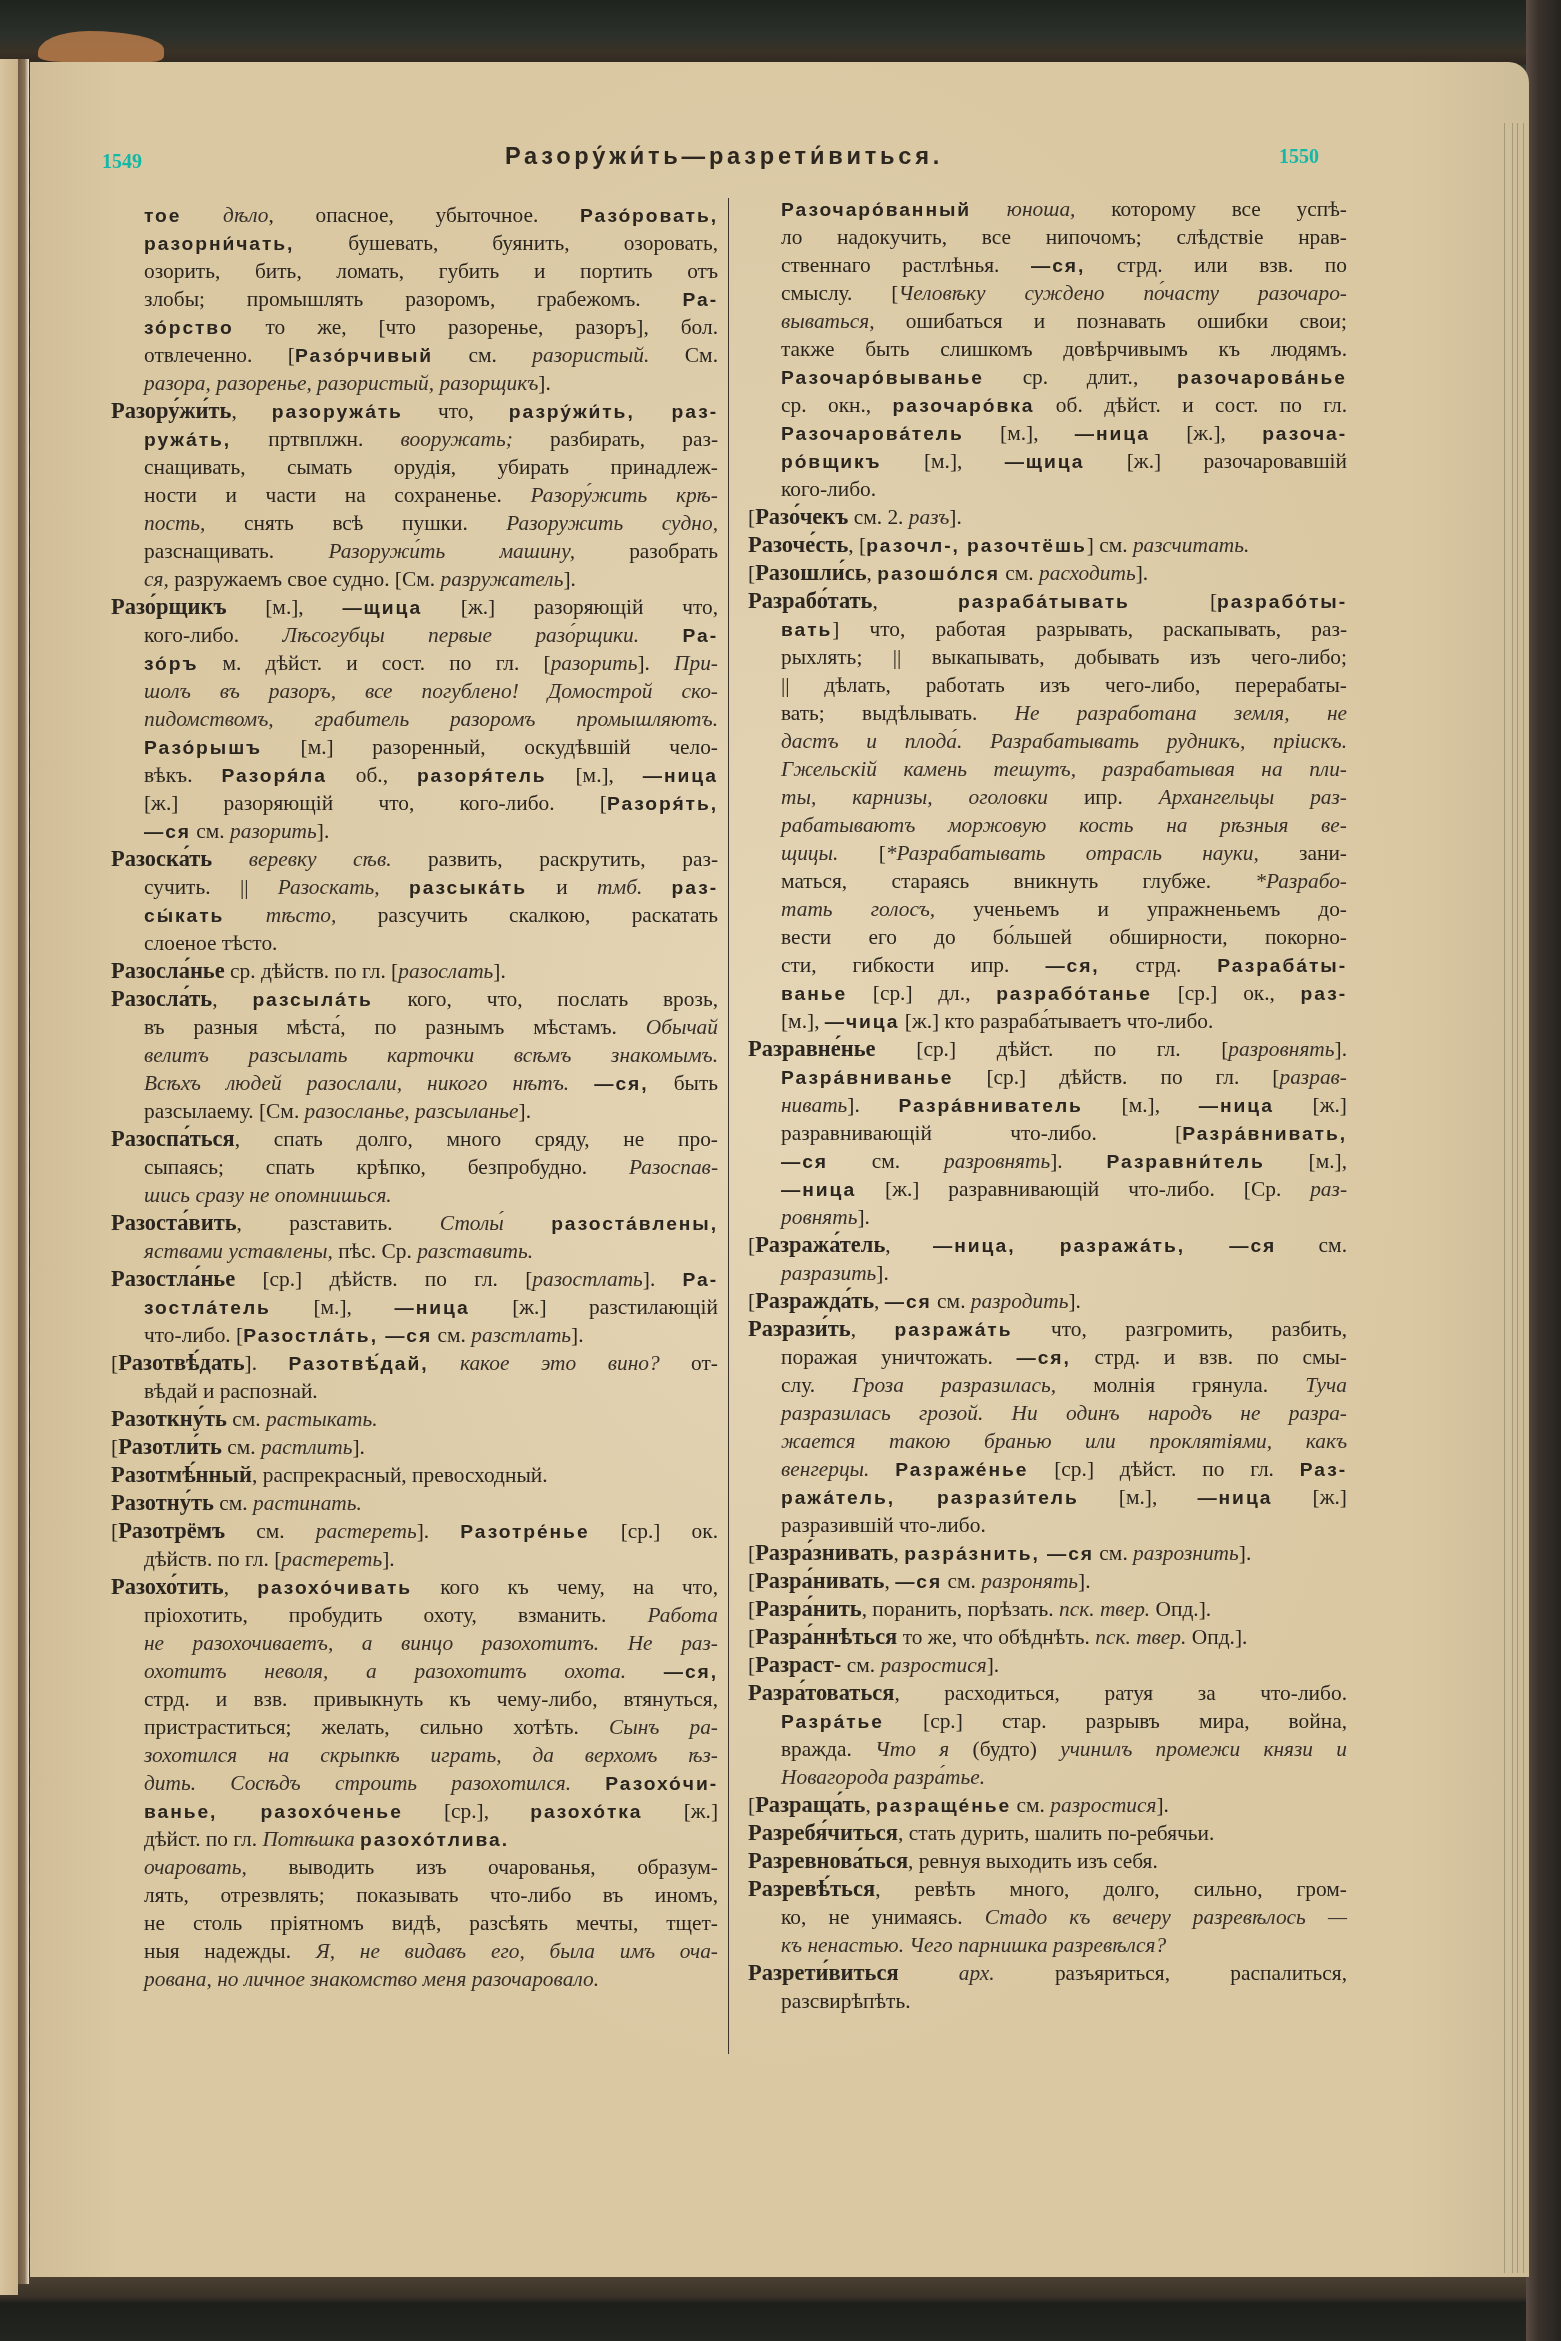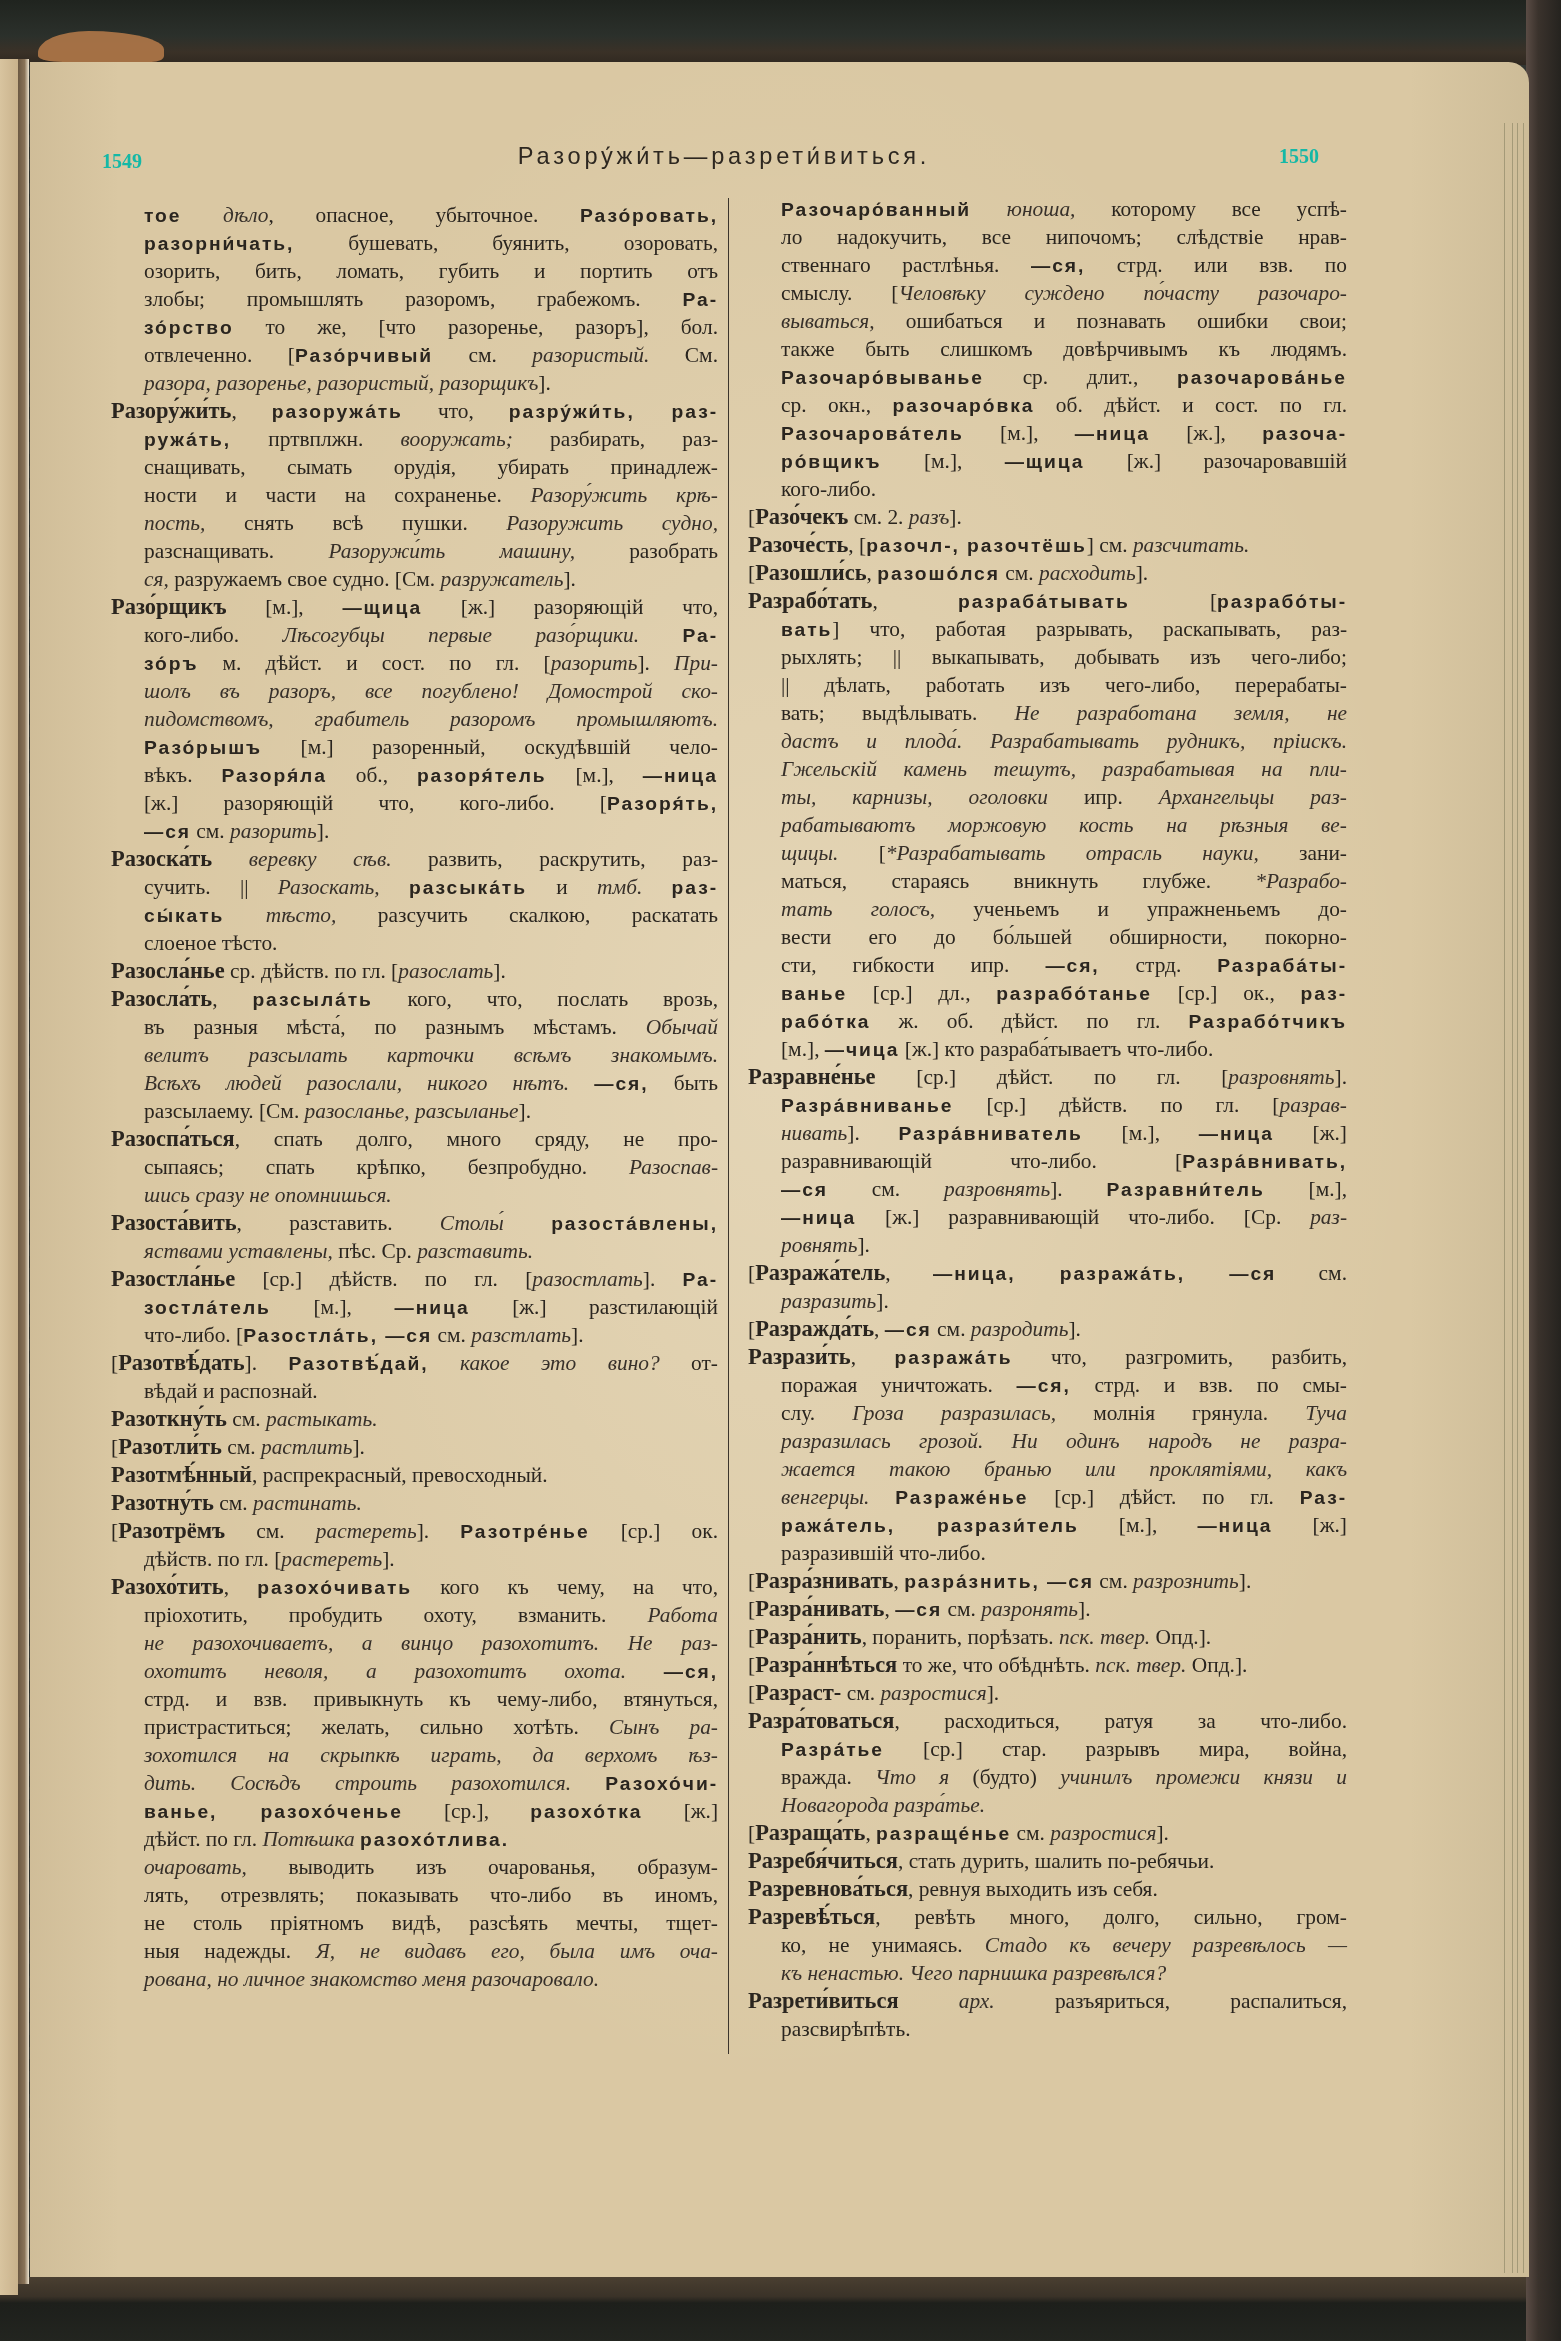--- a/index.html
+++ b/index.html
@@ -33,21 +33,21 @@
   .page{left:29.5px;top:62px;width:1499px;height:2215px;
     border-top-right-radius:20.4px;
     background:
       radial-gradient(ellipse at 50% 45%, rgba(255,248,232,0.28) 0%, rgba(255,248,232,0) 60%),
       linear-gradient(90deg, rgba(120,95,60,0.10) 0%, rgba(0,0,0,0) 6%, rgba(0,0,0,0) 92%, rgba(110,100,70,0.12) 100%),
       var(--paper);}
   .stack-line{top:123px;width:1.1px;height:2150px;background:rgba(95,95,65,0.38);}
   
   .pnum{font-family:"Liberation Serif", serif;font-weight:bold;font-size:20px;line-height:32px;color:#14b8a6;}
   .running-head{left:472px;top:140px;width:504px;text-align:center;
-    font-family:"Liberation Sans", sans-serif;font-weight:normal;font-size:23.6px;line-height:32px;letter-spacing:.16em;color:#2d2720;}
+    font-family:"Liberation Sans", sans-serif;font-weight:bold;font-size:23.6px;line-height:32px;letter-spacing:.16em;color:#2d2720;}
   
   .col{font-size:21.4px;}
   .col-left{left:111px;top:201px;width:607px;}
   .col-right{left:748px;top:195px;width:599px;}
   .rule{left:728px;top:198px;width:1.1px;height:1856px;background:#3b342c;}
   .line{height:28px;line-height:28px;padding-left:33px;box-sizing:border-box;
     text-align:justify;text-align-last:justify;white-space:normal;}
   .line.hw{padding-left:0;}
   .line.end{text-align:left;text-align-last:left;}
   .seg-n{font-family:"Liberation Serif", serif;}
@@ -165,21 +165,20 @@
     <div class="line"><span class="seg-i">дастъ и плода́. Разрабатывать рудникъ, пріискъ.</span></div>
     <div class="line"><span class="seg-i">Гжельскій камень тешутъ, разрабатывая на пли-</span></div>
     <div class="line"><span class="seg-i">ты, карнизы, оголовки</span><span class="seg-n"> ипр. </span><span class="seg-i">Архангельцы раз-</span></div>
     <div class="line"><span class="seg-i">рабатываютъ моржовую кость на рѣзныя ве-</span></div>
     <div class="line"><span class="seg-i">щицы.</span><span class="seg-n"> [</span><span class="seg-i">*Разрабатывать отрасль науки,</span><span class="seg-n"> зани-</span></div>
     <div class="line"><span class="seg-n">маться, стараясь вникнуть глубже. </span><span class="seg-i">*Разрабо-</span></div>
     <div class="line"><span class="seg-i">тать голосъ,</span><span class="seg-n"> ученьемъ и упражненьемъ до-</span></div>
     <div class="line"><span class="seg-n">вести его до бо́льшей обширности, покорно-</span></div>
     <div class="line"><span class="seg-n">сти, гибкости ипр. </span><span class="seg-b">—ся,</span><span class="seg-n"> стрд. </span><span class="seg-b">Разраба́ты-</span></div>
     <div class="line"><span class="seg-b">ванье</span><span class="seg-n"> [ср.] дл., </span><span class="seg-b">разрабо́танье</span><span class="seg-n"> [ср.] ок., </span><span class="seg-b">раз-</span></div>
-    <div class="line"><span class="seg-b">рабо́тка</span><span class="seg-n"> ж. об. дѣйст. по гл. </span><span class="seg-b">Разрабо́тчикъ</span></div>
     <div class="line end"><span class="seg-n">[м.], </span><span class="seg-b">—чица</span><span class="seg-n"> [ж.] кто разраба́тываетъ что-либо.</span></div>
     <div class="line hw"><span class="seg-h">Разравне́нье</span><span class="seg-n"> [ср.] дѣйст. по гл. [</span><span class="seg-i">разровнять</span><span class="seg-n">].</span></div>
     <div class="line"><span class="seg-b">Разра́вниванье</span><span class="seg-n"> [ср.] дѣйств. по гл. [</span><span class="seg-i">разрав-</span></div>
     <div class="line"><span class="seg-i">нивать</span><span class="seg-n">]. </span><span class="seg-b">Разра́вниватель</span><span class="seg-n"> [м.], </span><span class="seg-b">—ница</span><span class="seg-n"> [ж.]</span></div>
     <div class="line"><span class="seg-n">разравнивающій что-либо. [</span><span class="seg-b">Разра́внивать,</span></div>
     <div class="line"><span class="seg-b">—ся</span><span class="seg-n"> см. </span><span class="seg-i">разровнять</span><span class="seg-n">]. </span><span class="seg-b">Разравни́тель</span><span class="seg-n"> [м.],</span></div>
     <div class="line"><span class="seg-b">—ница</span><span class="seg-n"> [ж.] разравнивающій что-либо. [Ср. </span><span class="seg-i">раз-</span></div>
     <div class="line end"><span class="seg-i">ровнять</span><span class="seg-n">].</span></div>
     <div class="line hw"><span class="seg-n">[</span><span class="seg-h">Разража́тель</span><span class="seg-n">, </span><span class="seg-b">—ница, разража́ть, —ся</span><span class="seg-n"> см.</span></div>
     <div class="line end"><span class="seg-i">разразить</span><span class="seg-n">].</span></div>

